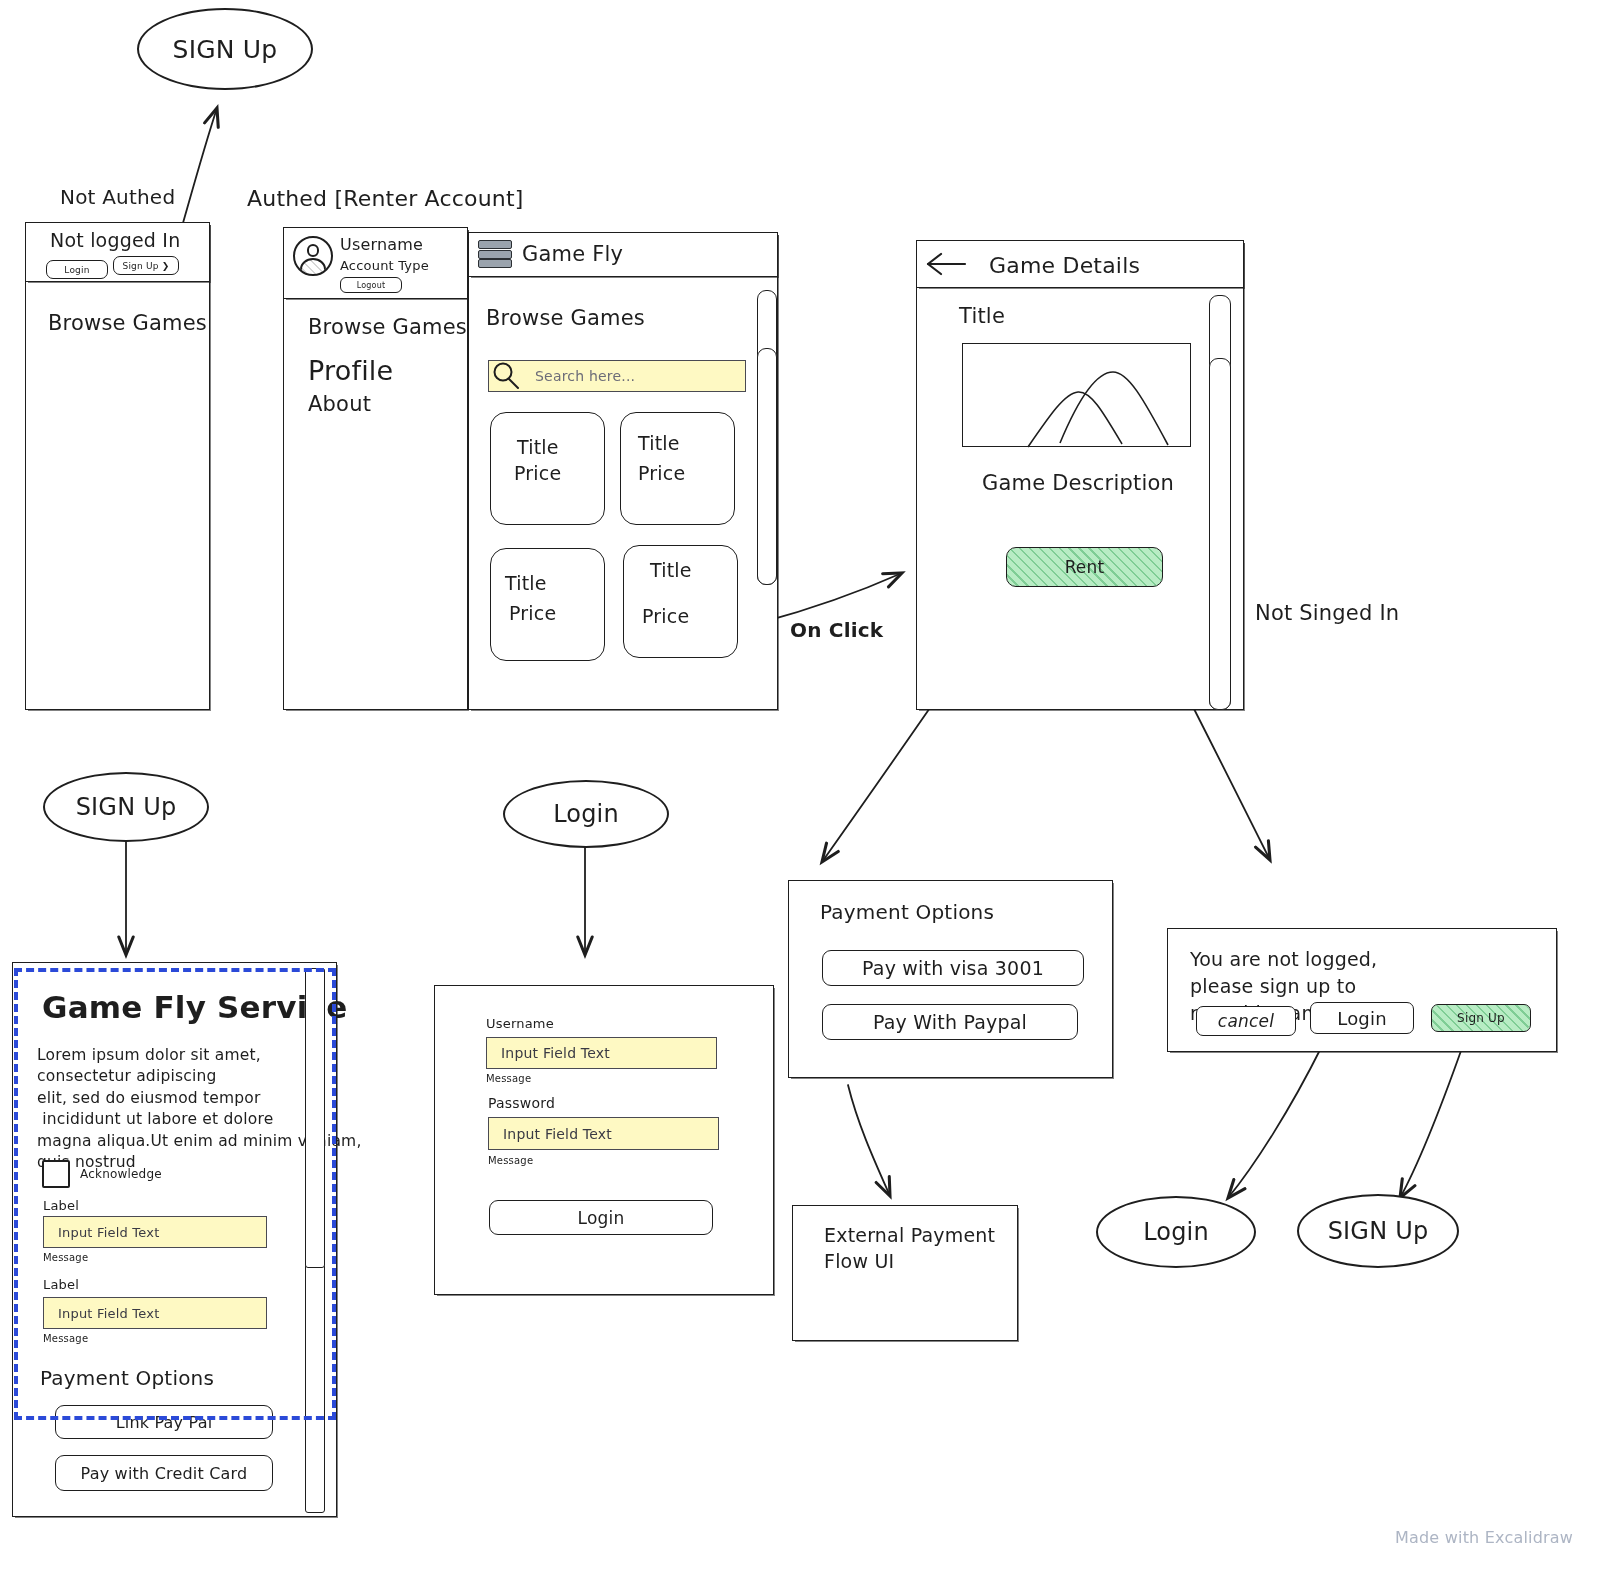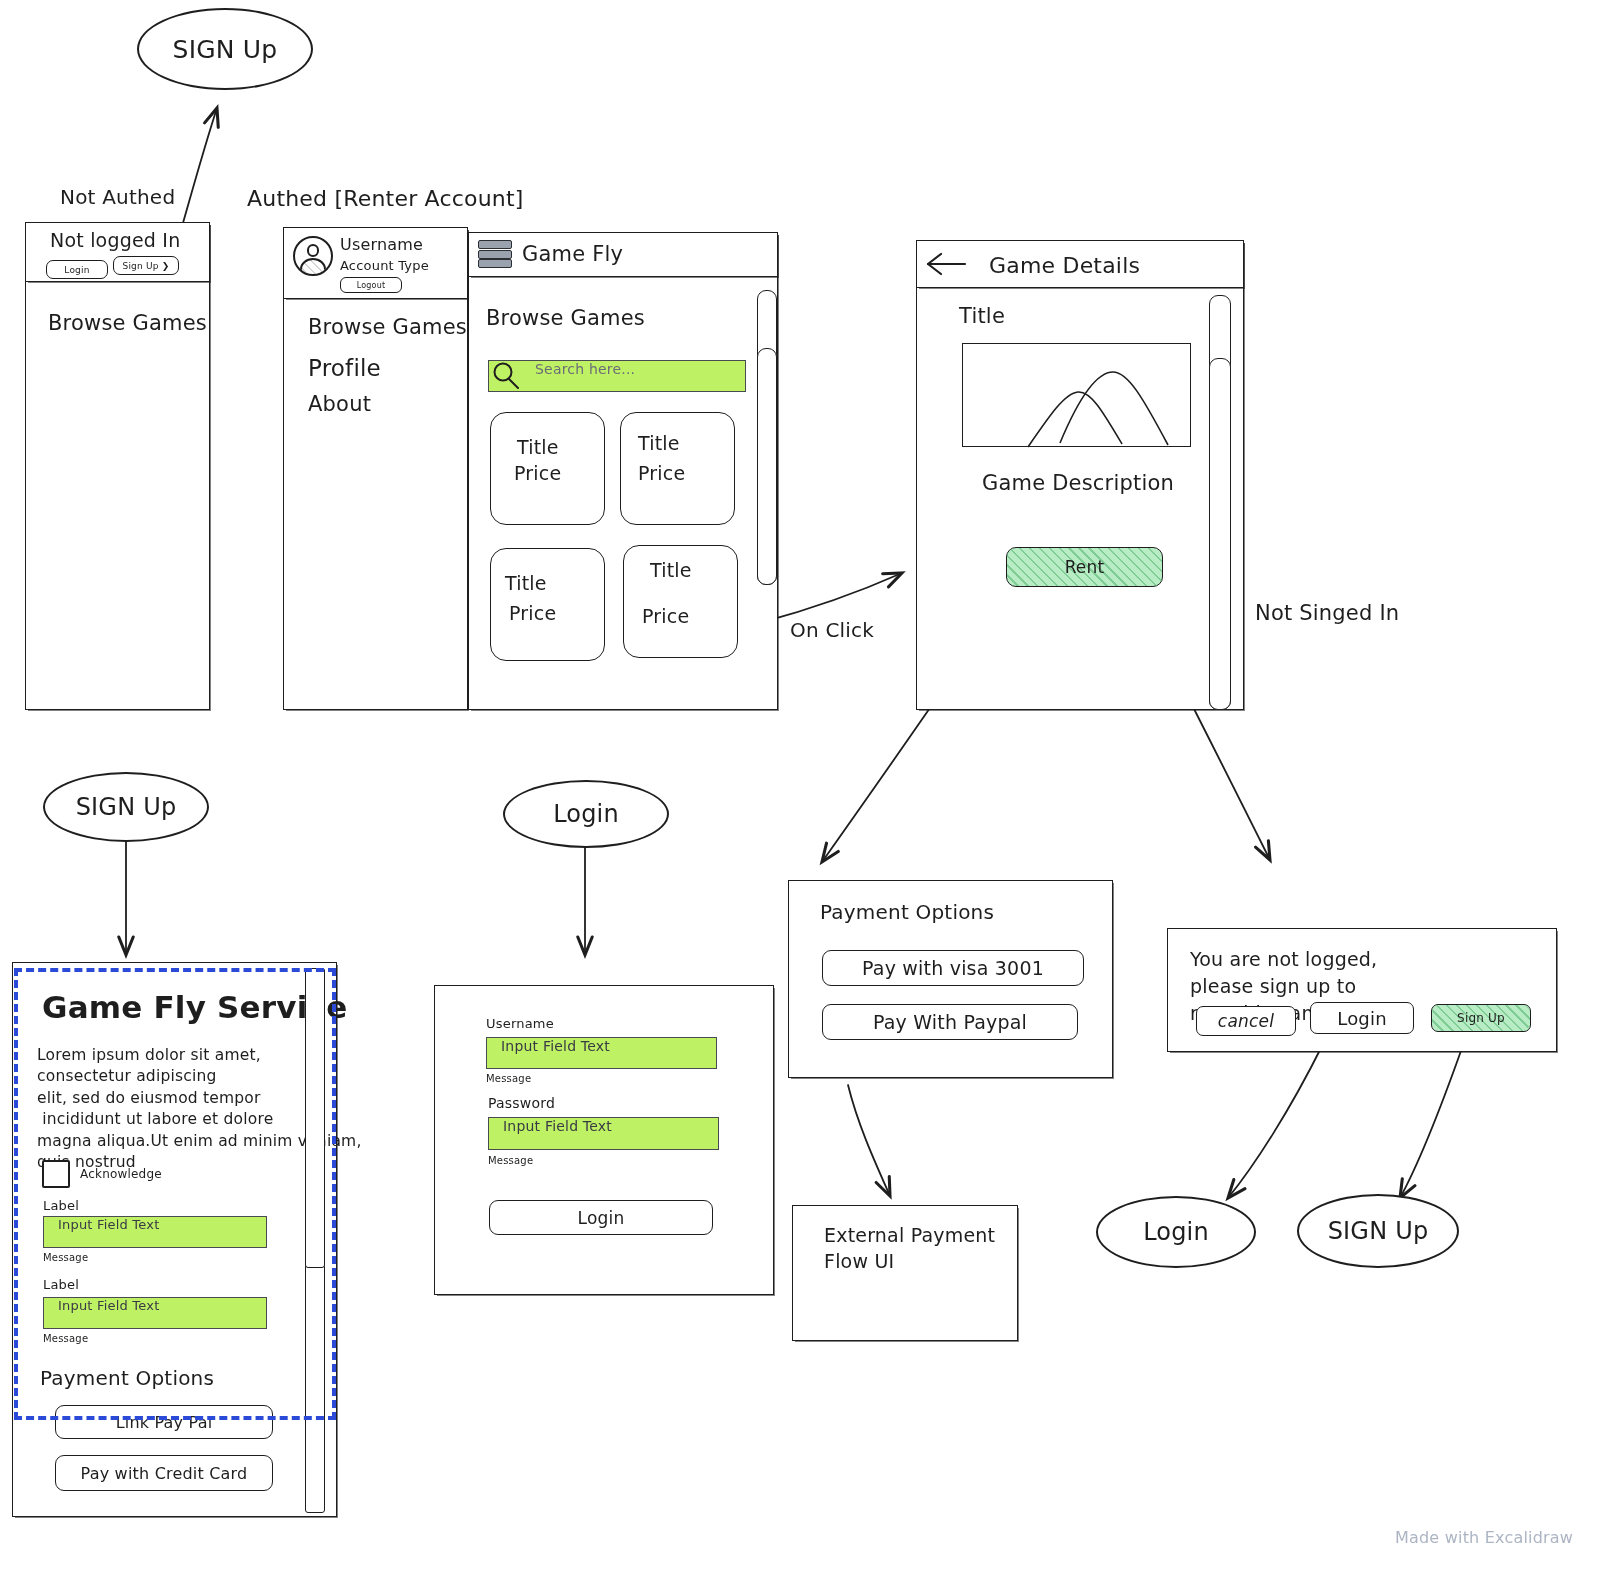--- a/index.html
+++ b/index.html
@@ -17,22 +17,22 @@
   .rbox{position:absolute;border:1.7px solid #1e1e1e;background:#fff;box-sizing:border-box;border-radius:13px;}
 
   .btn{position:absolute;border:1.6px solid #1e1e1e;border-radius:9px;background:#fff;
        box-sizing:border-box;display:flex;align-items:center;justify-content:center;
        color:#1e1e1e;}
   .btn.green{background:#b8ecc4;}
   .btn.green .hatch{position:absolute;inset:0;border-radius:8px;
       background:repeating-linear-gradient(45deg, rgba(80,180,110,.55) 0 1.6px, rgba(255,255,255,0) 1.6px 7px);}
   .btn span{position:relative;z-index:2;}
 
-  .field{position:absolute;border:1.5px solid #4a4a52;background:#bef264;box-sizing:border-box;
-         display:flex;align-items:flex-start;color:#3a3a44;}
+  .field{position:absolute;border:1.5px solid #4a4a52;background:#fef9c3;box-sizing:border-box;
+         display:flex;align-items:center;color:#3a3a44;}
   .field .ph{padding-left:14px;}
 
   .ellipse{position:absolute;border:2px solid #1e1e1e;border-radius:50%;background:#fff;
            display:flex;align-items:center;justify-content:center;box-sizing:border-box;}
 
   svg.ink{position:absolute;left:0;top:0;width:1600px;height:1572px;overflow:visible;pointer-events:none;}
   svg.ink path,svg.ink line,svg.ink polyline{fill:none;stroke:#1e1e1e;}
 
   
   .track{position:absolute;border:1.6px solid #1e1e1e;border-radius:9px;background:#fff;box-sizing:border-box;}
@@ -87,21 +87,21 @@
 
     <path d="M1462 1048 C1440 1110 1418 1165 1400 1198" stroke-width="1.8" marker-end="url(#ah)" stroke-linecap="round"></path>
   </svg>
 
   <div class="ellipse" style="left:137px;top:8px;width:176px;height:82px;">
     <span class="hand" style="font-size:25px;">SIGN Up</span>
   </div>
 
   <div class="txt hand" style="left:60px;top:185px;font-size:20px;">Not Authed</div>
   <div class="txt hand" style="left:247px;top:185px;font-size:22px;">Authed [Renter Account]</div>
-  <div class="txt hand" style="left:790px;top:618px;font-size:20px;">On Click</div>
+  <div class="txt hand" style="left:790px;top:618px;font-size:20px;font-weight:bold;">On Click</div>
   <div class="txt hand" style="left:1255px;top:600px;font-size:21px;">Not Singed In</div>
 
   <div class="box shadow" style="left:25px;top:222px;width:185px;height:488px;"></div>
   <div class="box shadow" style="left:25px;top:222px;width:185px;height:60px;"></div>
   <div class="txt hand" style="left:50px;top:228px;font-size:19px;">Not logged In</div>
   <div class="btn" style="left:46px;top:260px;width:62px;height:19px;border-radius:7px;">
     <span class="hand" style="font-size:9px;">Login</span>
   </div>
   <div class="btn" style="left:113px;top:256px;width:66px;height:19px;border-radius:7px;">
     <span class="hand" style="font-size:9px;">Sign Up  ❯</span>
@@ -114,21 +114,21 @@
     <span class="head"></span>
     <span class="body"></span>
   </div>
   <div class="txt hand" style="left:340px;top:235px;font-size:16px;">Username</div>
   <div class="txt hand" style="left:340px;top:258px;font-size:13px;">Account Type</div>
   <div class="btn" style="left:340px;top:277px;width:62px;height:16px;border-radius:6px;">
     <span class="hand" style="font-size:8px;">Logout</span>
   </div>
 
   <div class="txt hand" style="left:308px;top:314px;font-size:21px;">Browse Games</div>
-  <div class="txt hand" style="left:308px;top:354px;font-size:23px;">Profile</div>
+  <div class="txt hand" style="left:308px;top:354px;font-size:27px;">Profile</div>
   <div class="txt hand" style="left:308px;top:391px;font-size:21px;">About</div>
 
   <div class="box shadow" style="left:468px;top:232px;width:310px;height:478px;"></div>
   <div class="box shadow" style="left:468px;top:232px;width:310px;height:45px;"></div>
   <div class="burger" style="left:478px;top:240px;width:34px;height:28px;">
     <i></i>
       <i></i>
       <i></i>
   </div>
   <div class="txt hand" style="left:522px;top:241px;font-size:21px;">Game Fly</div>

